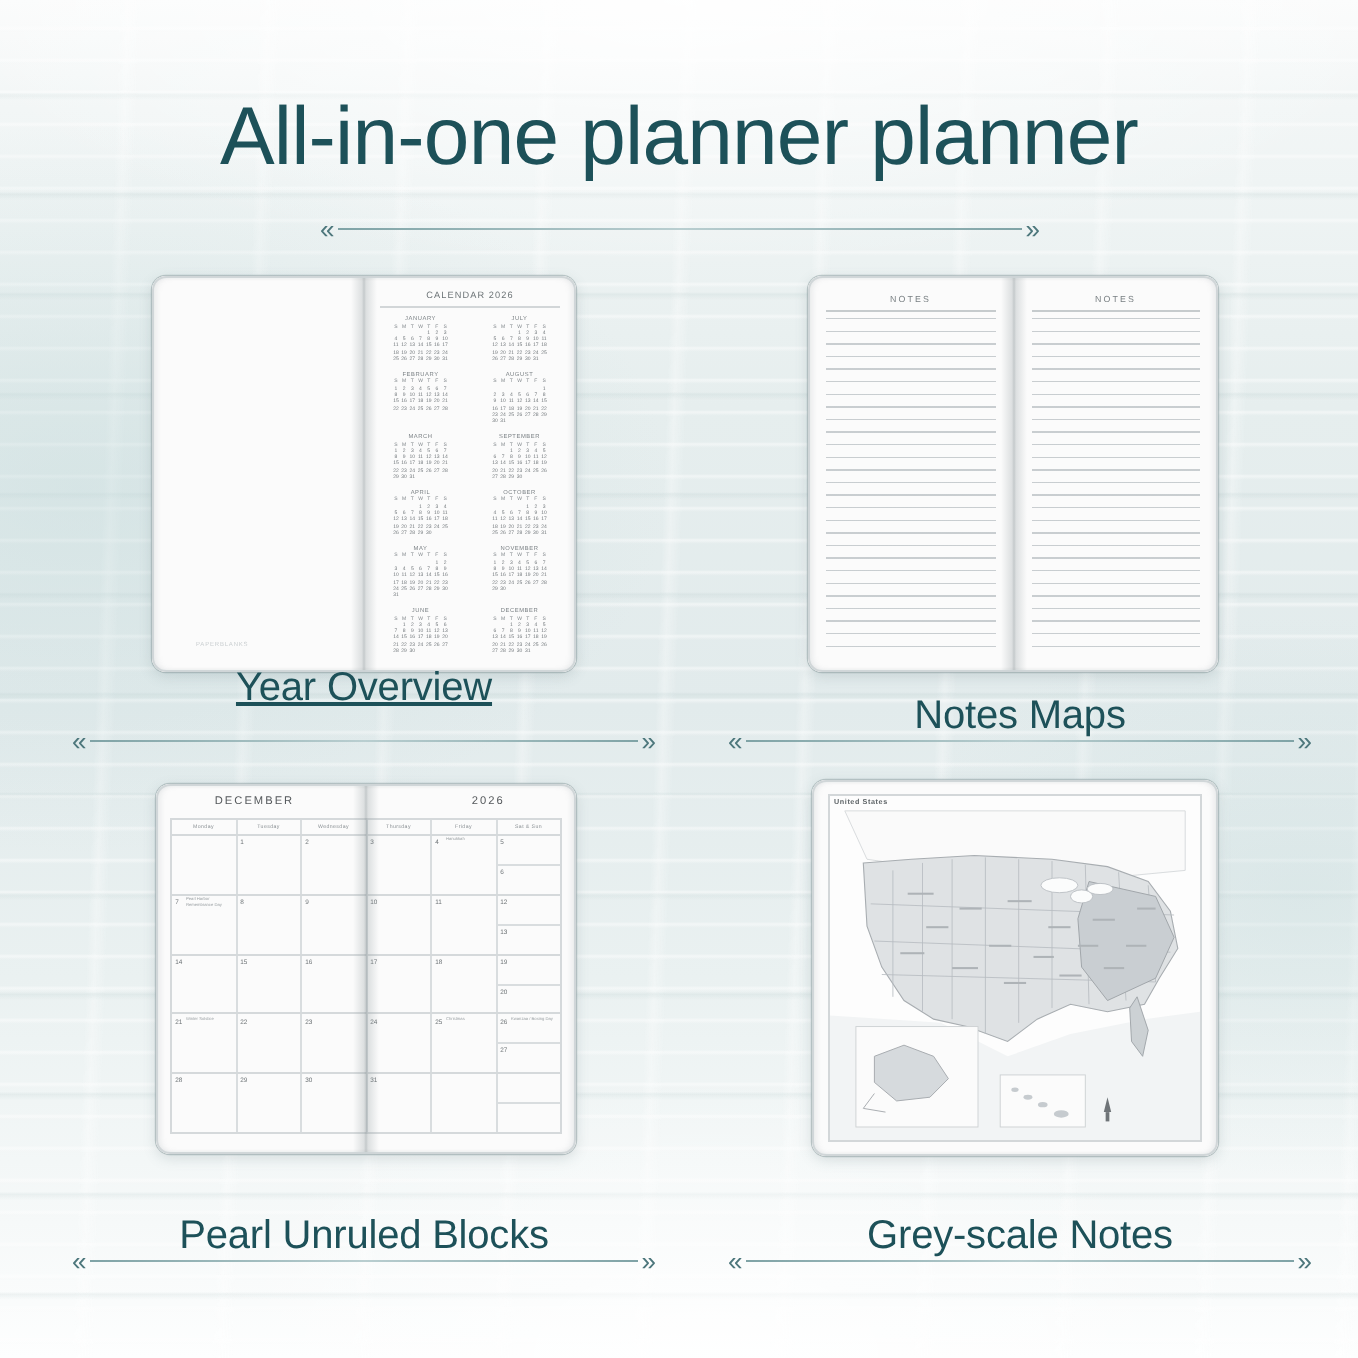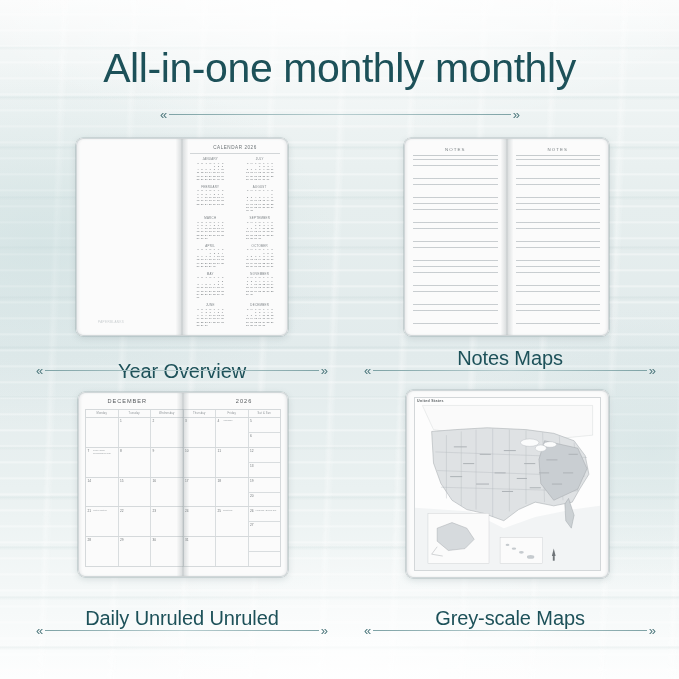--- a/index.html
+++ b/index.html
@@ -133,21 +133,21 @@
     font-weight:400;letter-spacing:-.1px;white-space:nowrap;}
   .cap-div{position:absolute;height:12px;display:flex;align-items:center;}
 </style>
 </head>
 <body>
 
 <div id="bg"></div>
 <div id="bg-grain"></div>
 <div id="bg-wash"></div>
 
-<div id="title">All-in-one monthly monthly</div>
+<div id="title">All-in-one planner planner</div>
 <div class="divider" id="title-divider">
   <span class="chev l">«</span>
   <span class="dl-line"></span>
   <span class="chev r">»</span>
 </div>
 
 <div class="panel" style="left:76px;top:138px;width:212px;height:198px;">
   <div class="shot" style="inset:0;">
     <div class="book">
       <div class="page left">
@@ -720,21 +720,21 @@
                 <span class="d">31</span>
               </div>
             </div>
           </div>
       </div>
       <div class="gutter"></div>
       <div class="edge-sh"></div>
     </div>
   </div>
 </div>
-<div class="cap" style="left:36px;top:360px;width:292px;">Year Overview</div>
+<div class="cap" style="left:36px;top:333px;width:292px;text-decoration:underline;">Year Overview</div>
 <div class="cap-div" style="left:36px;top:364px;width:292px;">
   <span class="chev l">«</span>
   <span class="dl-line"></span>
   <span class="chev r">»</span>
 </div>
 
 <div class="panel" style="left:404px;top:138px;width:205px;height:198px;">
   <div class="shot" style="inset:0;">
     <div class="book">
       <div class="page left">
@@ -910,21 +910,21 @@
               <div class="we-half"></div>
               <div class="we-half"></div>
             </div>
           </div>
         </div>
       <div class="gutter"></div>
       <div class="edge-sh"></div>
     </div>
   </div>
 </div>
-<div class="cap" style="left:36px;top:607px;width:292px;">Daily Unruled Unruled</div>
+<div class="cap" style="left:36px;top:607px;width:292px;">Pearl Unruled Blocks</div>
 <div class="cap-div" style="left:36px;top:624px;width:292px;">
   <span class="chev l">«</span>
   <span class="dl-line"></span>
   <span class="chev r">»</span>
 </div>
 
 <div class="panel" style="left:406px;top:390px;width:203px;height:188px;">
   <div class="shot" style="inset:0;">
     <div class="book">
       <div class="page left" style="right:0;"></div>
@@ -1001,18 +1001,18 @@
                 <rect x="166" y="60" width="10" height="1.1"></rect>
             </g>
           </svg>
         </div>
         <div class="map-title">United States</div>
       </div>
       <div class="edge-sh"></div>
     </div>
   </div>
 </div>
-<div class="cap" style="left:364px;top:607px;width:292px;">Grey-scale Maps</div>
+<div class="cap" style="left:364px;top:607px;width:292px;">Grey-scale Notes</div>
 <div class="cap-div" style="left:364px;top:624px;width:292px;">
   <span class="chev l">«</span>
   <span class="dl-line"></span>
   <span class="chev r">»</span>
 </div>
 
 </body></html>

